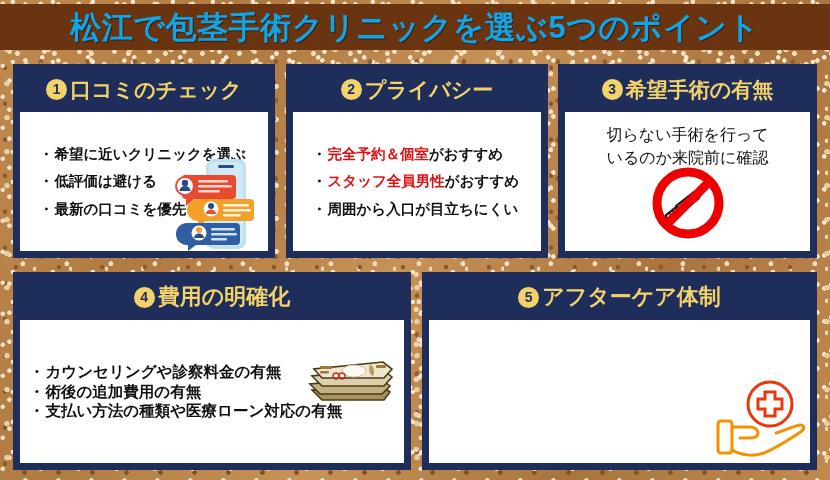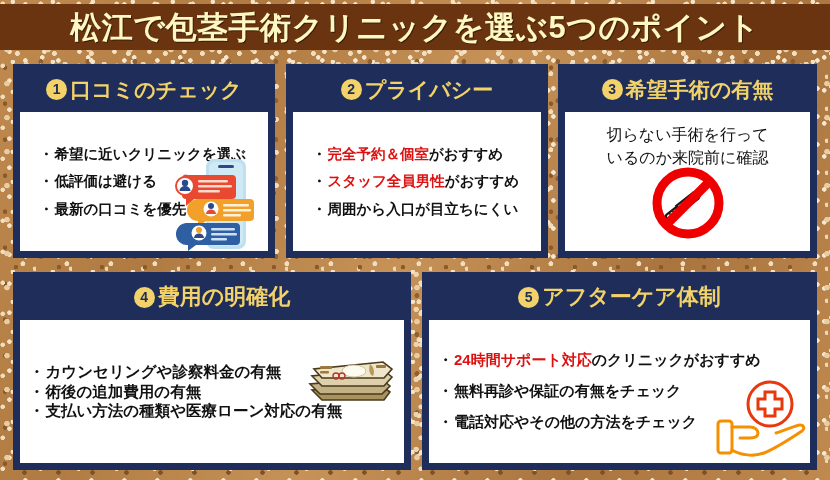--- a/index.html
+++ b/index.html
@@ -32,21 +32,21 @@
   }
   .page{position:relative;width:830px;height:480px;}
 
   
   .title-banner{
     position:absolute;left:0;top:4px;width:830px;height:46px;
     background:#6b3410;
     display:flex;align-items:center;justify-content:center;
   }
   .title-text{
-    color:#fef9c3;font-weight:bold;font-size:31px;letter-spacing:.5px;
+    color:#0ea5e9;font-weight:bold;font-size:31px;letter-spacing:.5px;
     white-space:nowrap;line-height:1;
     text-shadow:1px 1px 0 #3a1b07;
   }
 
   
   .card{
     position:absolute;
     background:#1e2d5a;
     border:2px solid #1e2d5a;
     box-sizing:border-box;
@@ -233,25 +233,20 @@
   </div>
 
   <div class="card" id="card5">
     <div class="card-head">
       <div class="card-head-text">
         <span class="num-badge">5</span>
         <span>アフターケア体制</span>
       </div>
     </div>
     <div class="card-body">
-      <ul class="bullets">
-        <li><span class="b-dot">・</span><span class="hl">24時間サポート対応</span><span>のクリニックがおすすめ</span></li>
-        <li><span class="b-dot">・</span><span>無料再診や保証の有無をチェック</span></li>
-        <li><span class="b-dot">・</span><span>電話対応やその他の方法をチェック</span></li>
-      </ul>
       <svg class="ill" id="hand-ill" viewBox="0 0 96 84">
         <circle cx="58" cy="27" r="22" fill="none" stroke="#e8380d" stroke-width="3"></circle>
         <path d="M53 15 h10 v7 h7 v10 h-7 v7 h-10 v-7 h-7 v-10 h7 z" fill="none" stroke="#e8380d" stroke-width="3"></path>
         <rect x="6" y="44" width="14" height="32" rx="3" fill="none" stroke="#f59100" stroke-width="3"></rect>
         <path d="M20 50 h18 c5 0 8 3 8 6 c0 3 -3 5 -8 5 h-10" fill="none" stroke="#f59100" stroke-width="3" stroke-linecap="round"></path>
         <path d="M20 73 c8 5 22 7 32 3 c10 -4 26 -14 38 -22 c3 -2 2 -6 -2 -6 c-4 0 -16 6 -24 8" fill="none" stroke="#f59100" stroke-width="3" stroke-linecap="round"></path>
       </svg>
     </div>
   </div>
 

